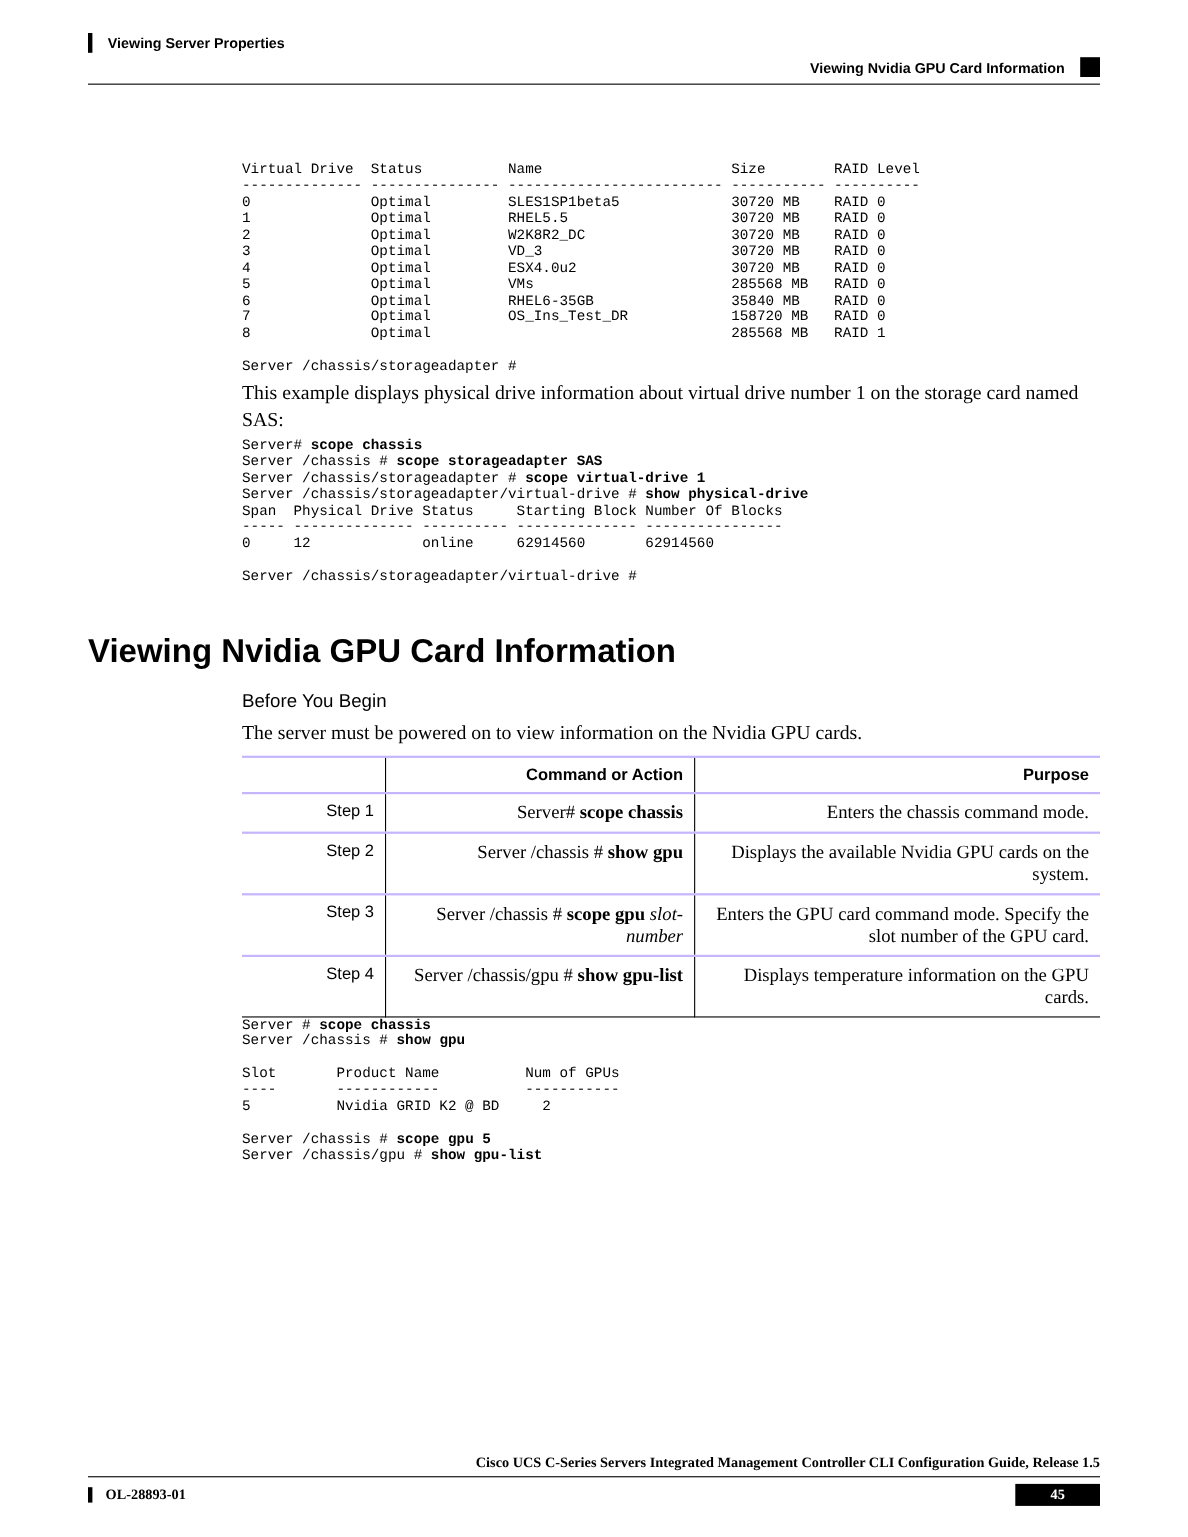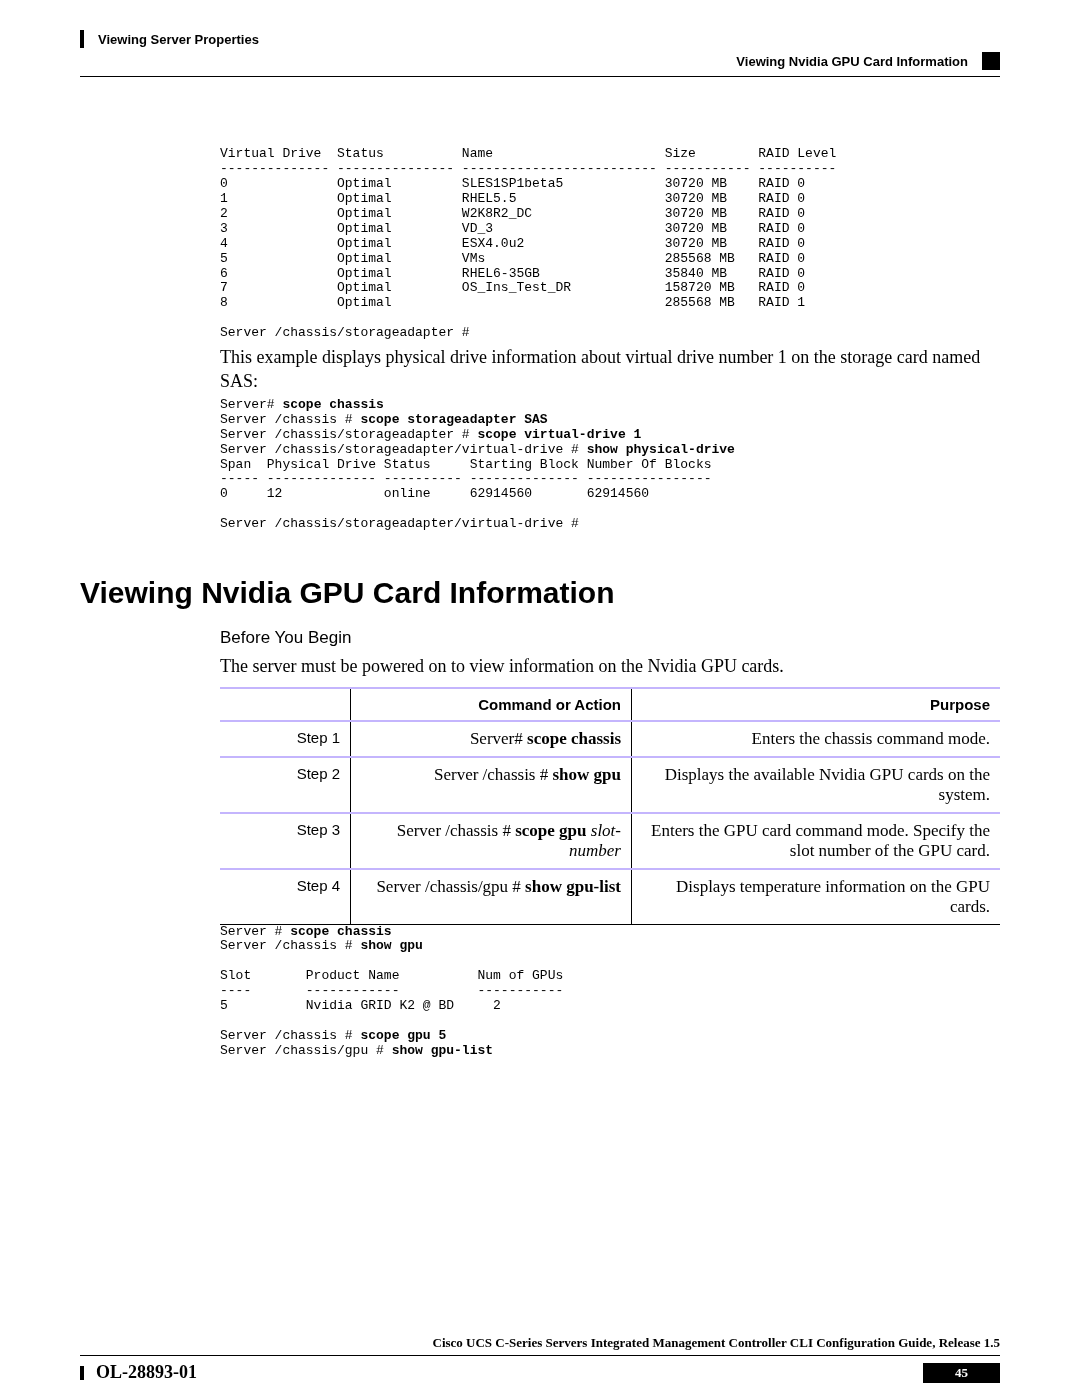--- a/index.html
+++ b/index.html
@@ -113,21 +113,21 @@
   }
   table.proc th:first-child {
     border-right: 1px solid #000;
     width:110px;
   }
   table.proc tr:last-child td { border-bottom: 1px solid #000; }
   .italic { font-style: italic; }
   .bold { font-weight: bold; }
   .footer {
     position: absolute;
-    bottom: 14px;
+    bottom: 28px;
     left: 80px;
     right: 80px;
   }
   .footer-hr {
     border: none;
     border-top: 1px solid #000;
     margin: 0 0 6px 0;
   }
   .footer-title {
     font-weight: 700;
@@ -136,21 +136,21 @@
     flex: 1;
     margin-bottom: 4px;
   }
   .footer-low {
     display: flex;
     justify-content: space-between;
     align-items: center;
   }
   .doc-id {
     font-weight: 700;
-    font-size: 18px;
+    font-size: 13px;
     display: flex;
     align-items: center;
     gap: 12px;
   }
   .foot-bar {
     width: 4px;
     height: 14px;
     background: #000;
   }
   .page-num {

